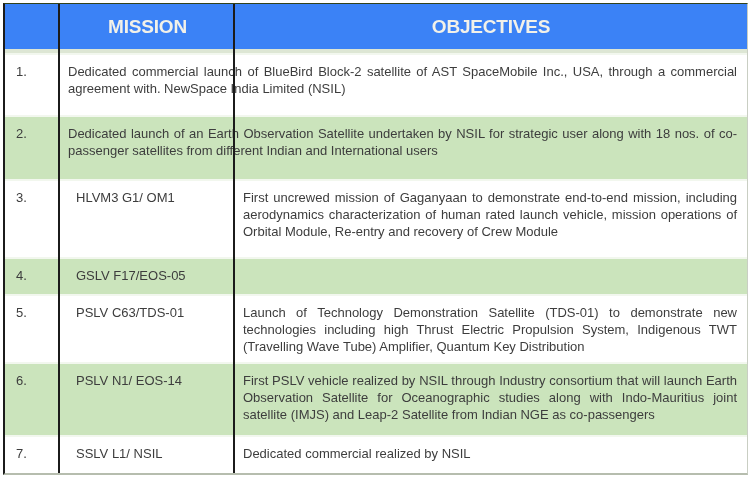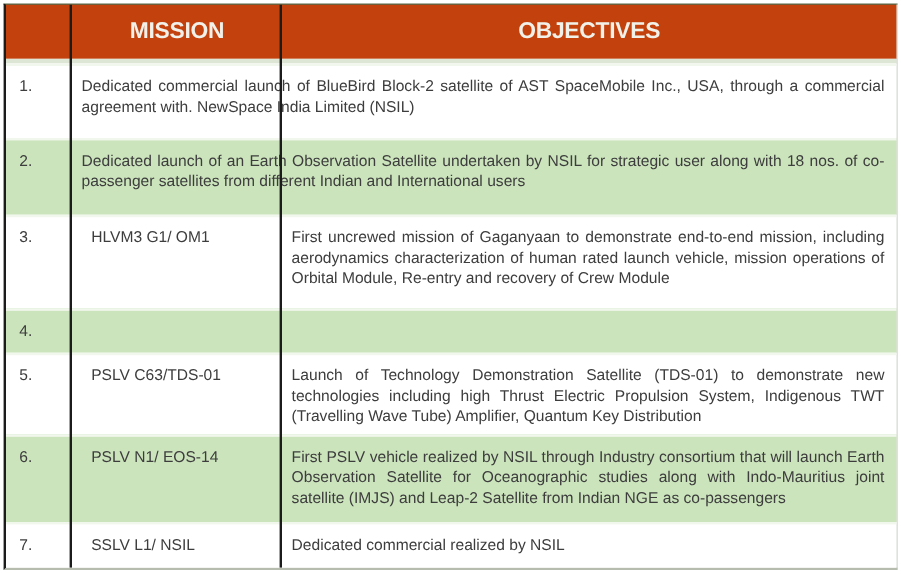--- a/index.html
+++ b/index.html
@@ -12,21 +12,21 @@
     position:absolute;left:3px;top:3px;width:745px;box-sizing:border-box;
     border-left:2px solid #1b1b1b;
     border-top:1px solid #31421b;
     border-right:1px solid #c9cec3;
     border-bottom:2px solid #b6bdae;
     background:#ffffff;
   }
   .vline{position:absolute;top:0;bottom:0;width:2px;background:#1b1b1b;z-index:5;}
   .vline1{left:53px;}
   .vline2{left:228px;}
-  .hrow{display:flex;height:45px;background:#c2410c;align-items:stretch;}
+  .hrow{display:flex;height:45px;background:#3b82f6;align-items:stretch;}
   .hcell{
     display:flex;align-items:center;justify-content:center;
     color:#f2f1e9;font-weight:700;font-size:19px;letter-spacing:-0.2px;
   }
   .hstrip{height:4px;background:#dde6d4;}
   .row{display:flex;border-top:2px solid #f2f7ee;align-items:stretch;}
   .row.green{background:#cbe4bc;}
   .row.white{background:#ffffff;}
   .cell{box-sizing:border-box;font-size:13px;line-height:17px;}
   .c-num{width:55px;flex:none;}
@@ -68,20 +68,21 @@
   </div>
 
   <div class="row white rh-76">
     <div class="cell c-num b-num">3.</div>
     <div class="cell c-mission b-mission">HLVM3 G1/ OM1</div>
     <div class="cell c-obj b-obj">First uncrewed mission of Gaganyaan to demonstrate end-to-end mission, including aerodynamics characterization of human rated launch vehicle, mission operations of Orbital Module, Re-entry and recovery of Crew Module</div>
   </div>
 
   <div class="row green rh-35">
     <div class="cell c-num b-num">4.</div>
+    <div class="cell c-mission b-mission">GSLV F17/EOS-05</div>
   </div>
 
   <div class="row white rh-66">
     <div class="cell c-num b-num">5.</div>
     <div class="cell c-mission b-mission">PSLV C63/TDS-01</div>
     <div class="cell c-obj b-obj">Launch of Technology Demonstration Satellite (TDS-01) to demonstrate new technologies including high Thrust Electric Propulsion System, Indigenous TWT (Travelling Wave Tube) Amplifier, Quantum Key Distribution</div>
   </div>
 
   <div class="row green rh-71">
     <div class="cell c-num b-num">6.</div>

